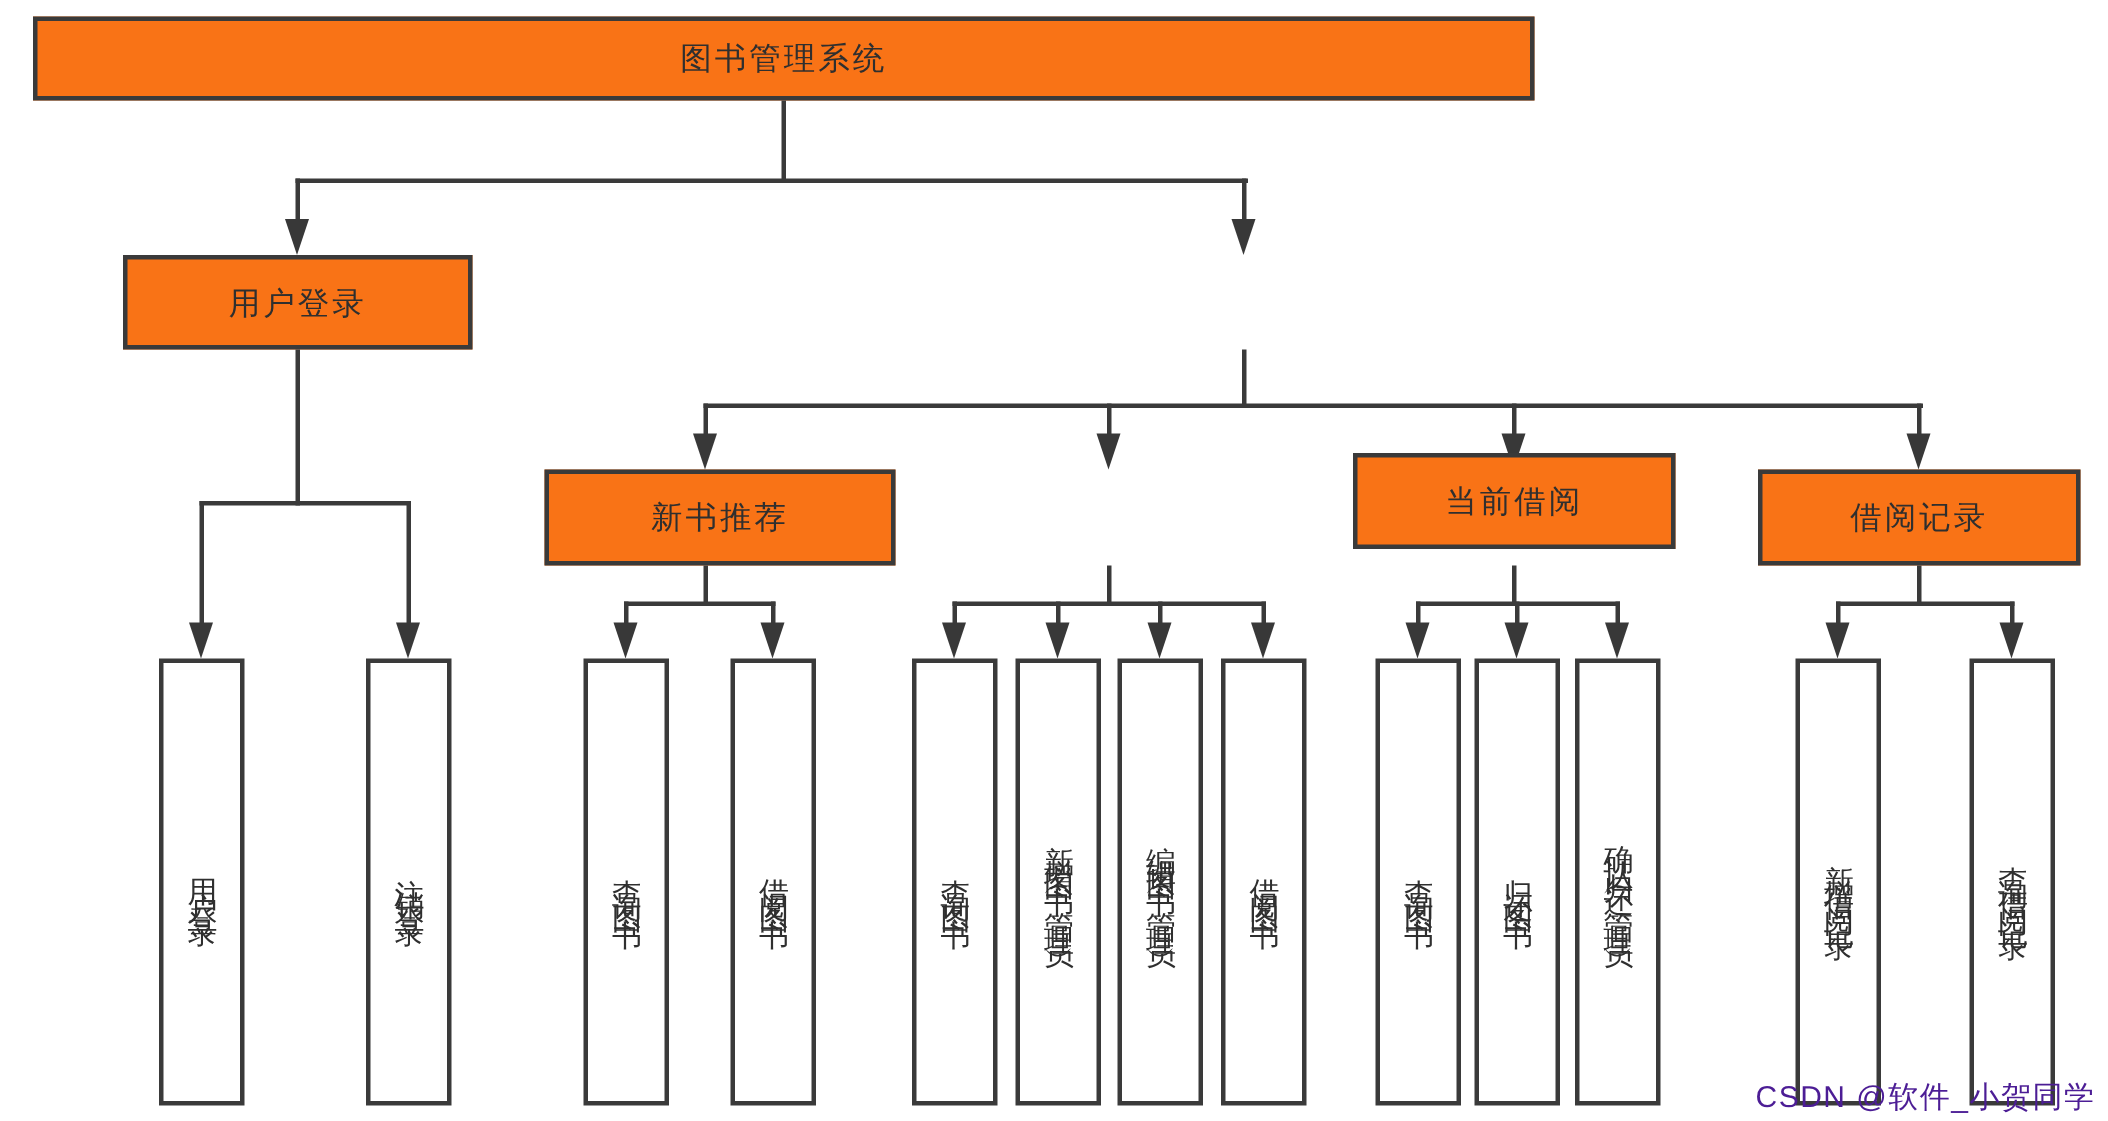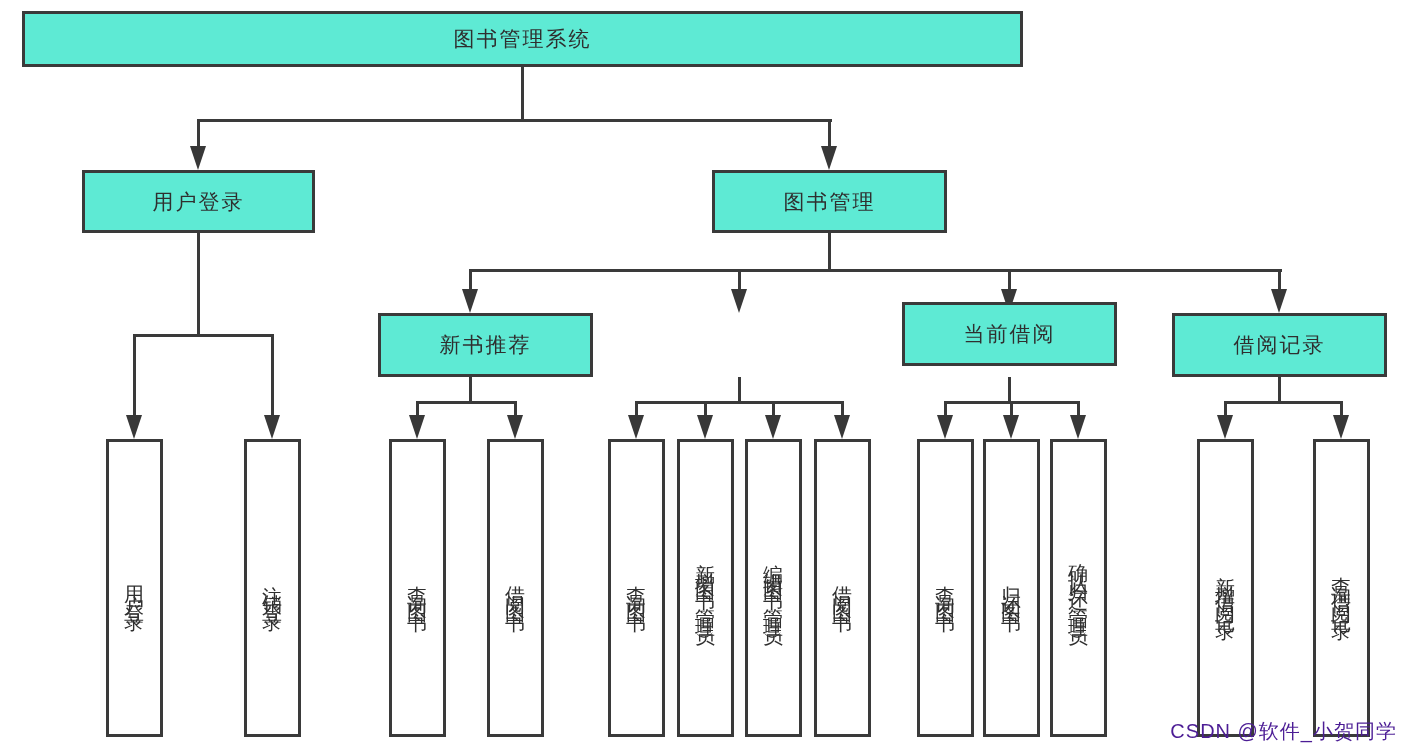--- a/index.html
+++ b/index.html
@@ -8,21 +8,21 @@
     width: 1405px;
     height: 747px;
     background: #ffffff;
     font-family: "Liberation Sans", sans-serif;
     overflow: hidden;
   }
   .box {
     position: absolute;
     box-sizing: border-box;
     border: 3px solid #3a3a3a;
-    background: #5eead4;
+    background: #f97316;
     display: flex;
     align-items: center;
     justify-content: center;
     font-size: 21px;
     color: #2f2f2f;
     letter-spacing: 2px;
     white-space: nowrap;
   }
   .leaf {
     position: absolute;
@@ -71,41 +71,40 @@
   <div class="box" style="left:22px; top:11px; width:1001px; height:56px;">图书管理系统</div>
 
   <div class="vl" style="left:521px; top:67px; height:53px;"></div>
   <div class="hl" style="left:197px; top:119px; width:635px;"></div>
   <div class="vl" style="left:197px; top:119px; height:30px;"></div>
   <div class="vl" style="left:828px; top:119px; height:30px;"></div>
   <div class="ar" style="left:190px; top:146px;"></div>
   <div class="ar" style="left:821px; top:146px;"></div>
 
   <div class="box" style="left:82px; top:170px; width:233px; height:63px;">用户登录</div>
-  <div class="box" style="left:712px; top:170px; width:235px; height:63px;">图书管理</div>
 
   <div class="vl" style="left:197px; top:233px; height:104px;"></div>
   <div class="hl" style="left:133px; top:334px; width:141px;"></div>
   <div class="vl" style="left:133px; top:334px; height:84px;"></div>
   <div class="vl" style="left:271px; top:334px; height:84px;"></div>
   <div class="ar" style="left:126px; top:415px;"></div>
   <div class="ar" style="left:264px; top:415px;"></div>
 
   <div class="vl" style="left:828px; top:233px; height:39px;"></div>
   <div class="hl" style="left:469px; top:269px; width:813px;"></div>
   <div class="vl" style="left:469px; top:269px; height:22px;"></div>
   <div class="vl" style="left:738px; top:269px; height:22px;"></div>
   <div class="vl" style="left:1008px; top:269px; height:22px;"></div>
   <div class="vl" style="left:1278px; top:269px; height:22px;"></div>
   <div class="ar" style="left:462px; top:289px;"></div>
   <div class="ar" style="left:731px; top:289px;"></div>
   <div class="ar" style="left:1001px; top:289px;"></div>
   <div class="ar" style="left:1271px; top:289px;"></div>
 
-  <div class="box" style="left:378px; top:313px; width:215px; height:64px;">新书推荐</div>
+  <div class="box" style="left:363px; top:313px; width:234px; height:64px;">新书推荐</div>
   <div class="box" style="left:902px; top:302px; width:215px; height:64px;">当前借阅</div>
   <div class="box" style="left:1172px; top:313px; width:215px; height:64px;">借阅记录</div>
 
   <div class="vl" style="left:469px; top:377px; height:27px;"></div>
   <div class="hl" style="left:416px; top:401px; width:101px;"></div>
   <div class="vl" style="left:416px; top:401px; height:17px;"></div>
   <div class="vl" style="left:514px; top:401px; height:17px;"></div>
   <div class="ar" style="left:409px; top:415px;"></div>
   <div class="ar" style="left:507px; top:415px;"></div>
 

